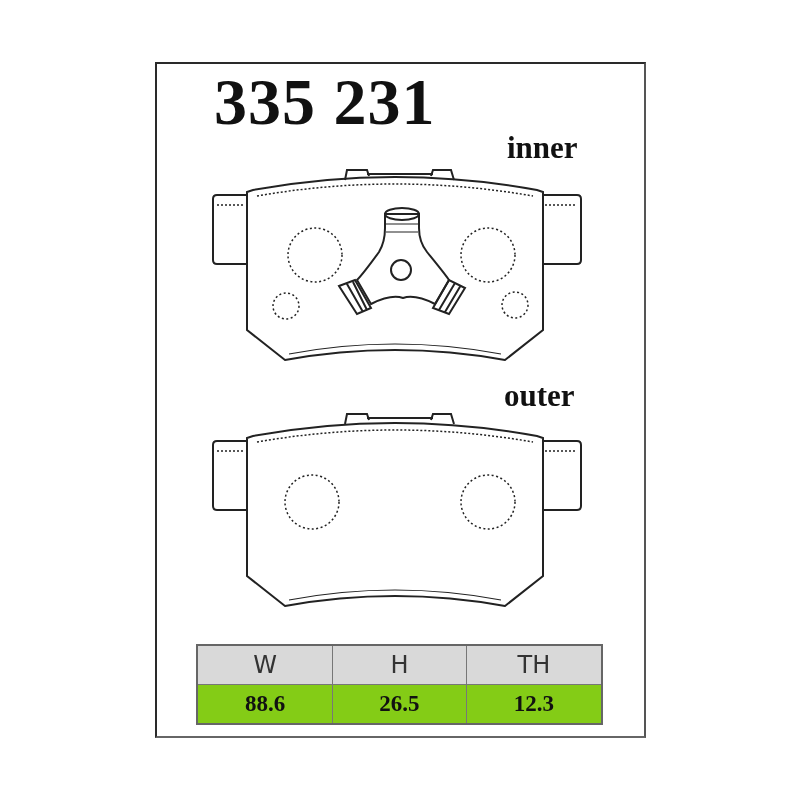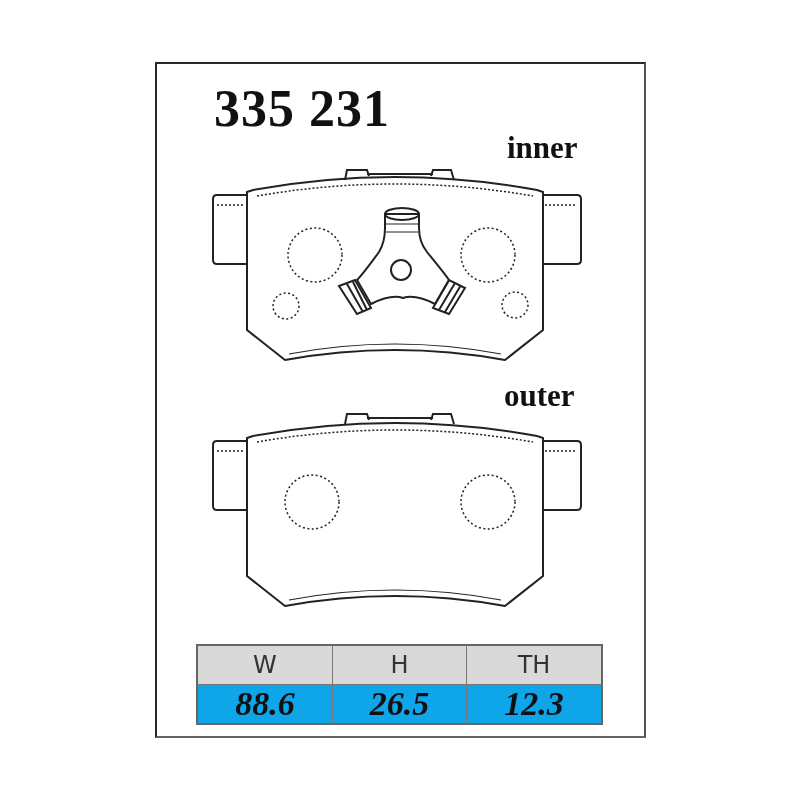--- a/index.html
+++ b/index.html
@@ -1,32 +1,32 @@
 <!DOCTYPE html>
 <html><head>
 <meta charset="utf-8">
 <style>
   html, body { margin:0; padding:0; background:#ffffff; }
   body { width:800px; height:800px; position:relative; overflow:hidden; }
   .frame { position:absolute; left:155px; top:62px; width:487px; height:672px;
            border:2px solid #2a2a2a; border-right-color:#555; border-bottom-color:#666; background:#fff; }
-  .part-no { position:absolute; left:214px; top:81px; font-family:"Liberation Serif", serif;
-             font-weight:bold; font-size:52px; color:#111; letter-spacing:1px; line-height:56px; }
+  .part-no { position:absolute; left:214px; top:74px; font-family:"Liberation Serif", serif;
+             font-weight:bold; font-size:66px; color:#111; letter-spacing:1px; line-height:56px; }
   .label { position:absolute; font-family:"Liberation Serif", serif; font-weight:bold;
            font-size:31px; color:#111; line-height:36px; }
   .label-inner { left:507px; top:130px; }
   .label-outer { left:504px; top:378px; }
   svg.pad { position:absolute; }
   .dim-table { position:absolute; left:196px; top:644px; width:407px; border-collapse:collapse;
                border:2px solid #666; }
   .dim-table td, .dim-table th { border:1px solid #777; text-align:center; padding:0; }
   .dim-table th { background:#d9d9d9; font-family:"DejaVu Sans", sans-serif; font-weight:normal;
                   font-size:24px; height:38px; color:#333; }
-  .dim-table td { background:#0ea5e9; font-family:"Liberation Serif", serif; font-weight:bold;
-                  font-size:34px; height:38px; color:#111;font-style:italic; }
+  .dim-table td { background:#84cc16; font-family:"Liberation Serif", serif; font-weight:bold;
+                  font-size:23px; height:38px; color:#111; }
 </style>
 </head>
 <body>
 
 <div class="frame"></div>
 
 <div class="part-no">335 231</div>
 
 <div class="label label-inner">inner</div>
 

